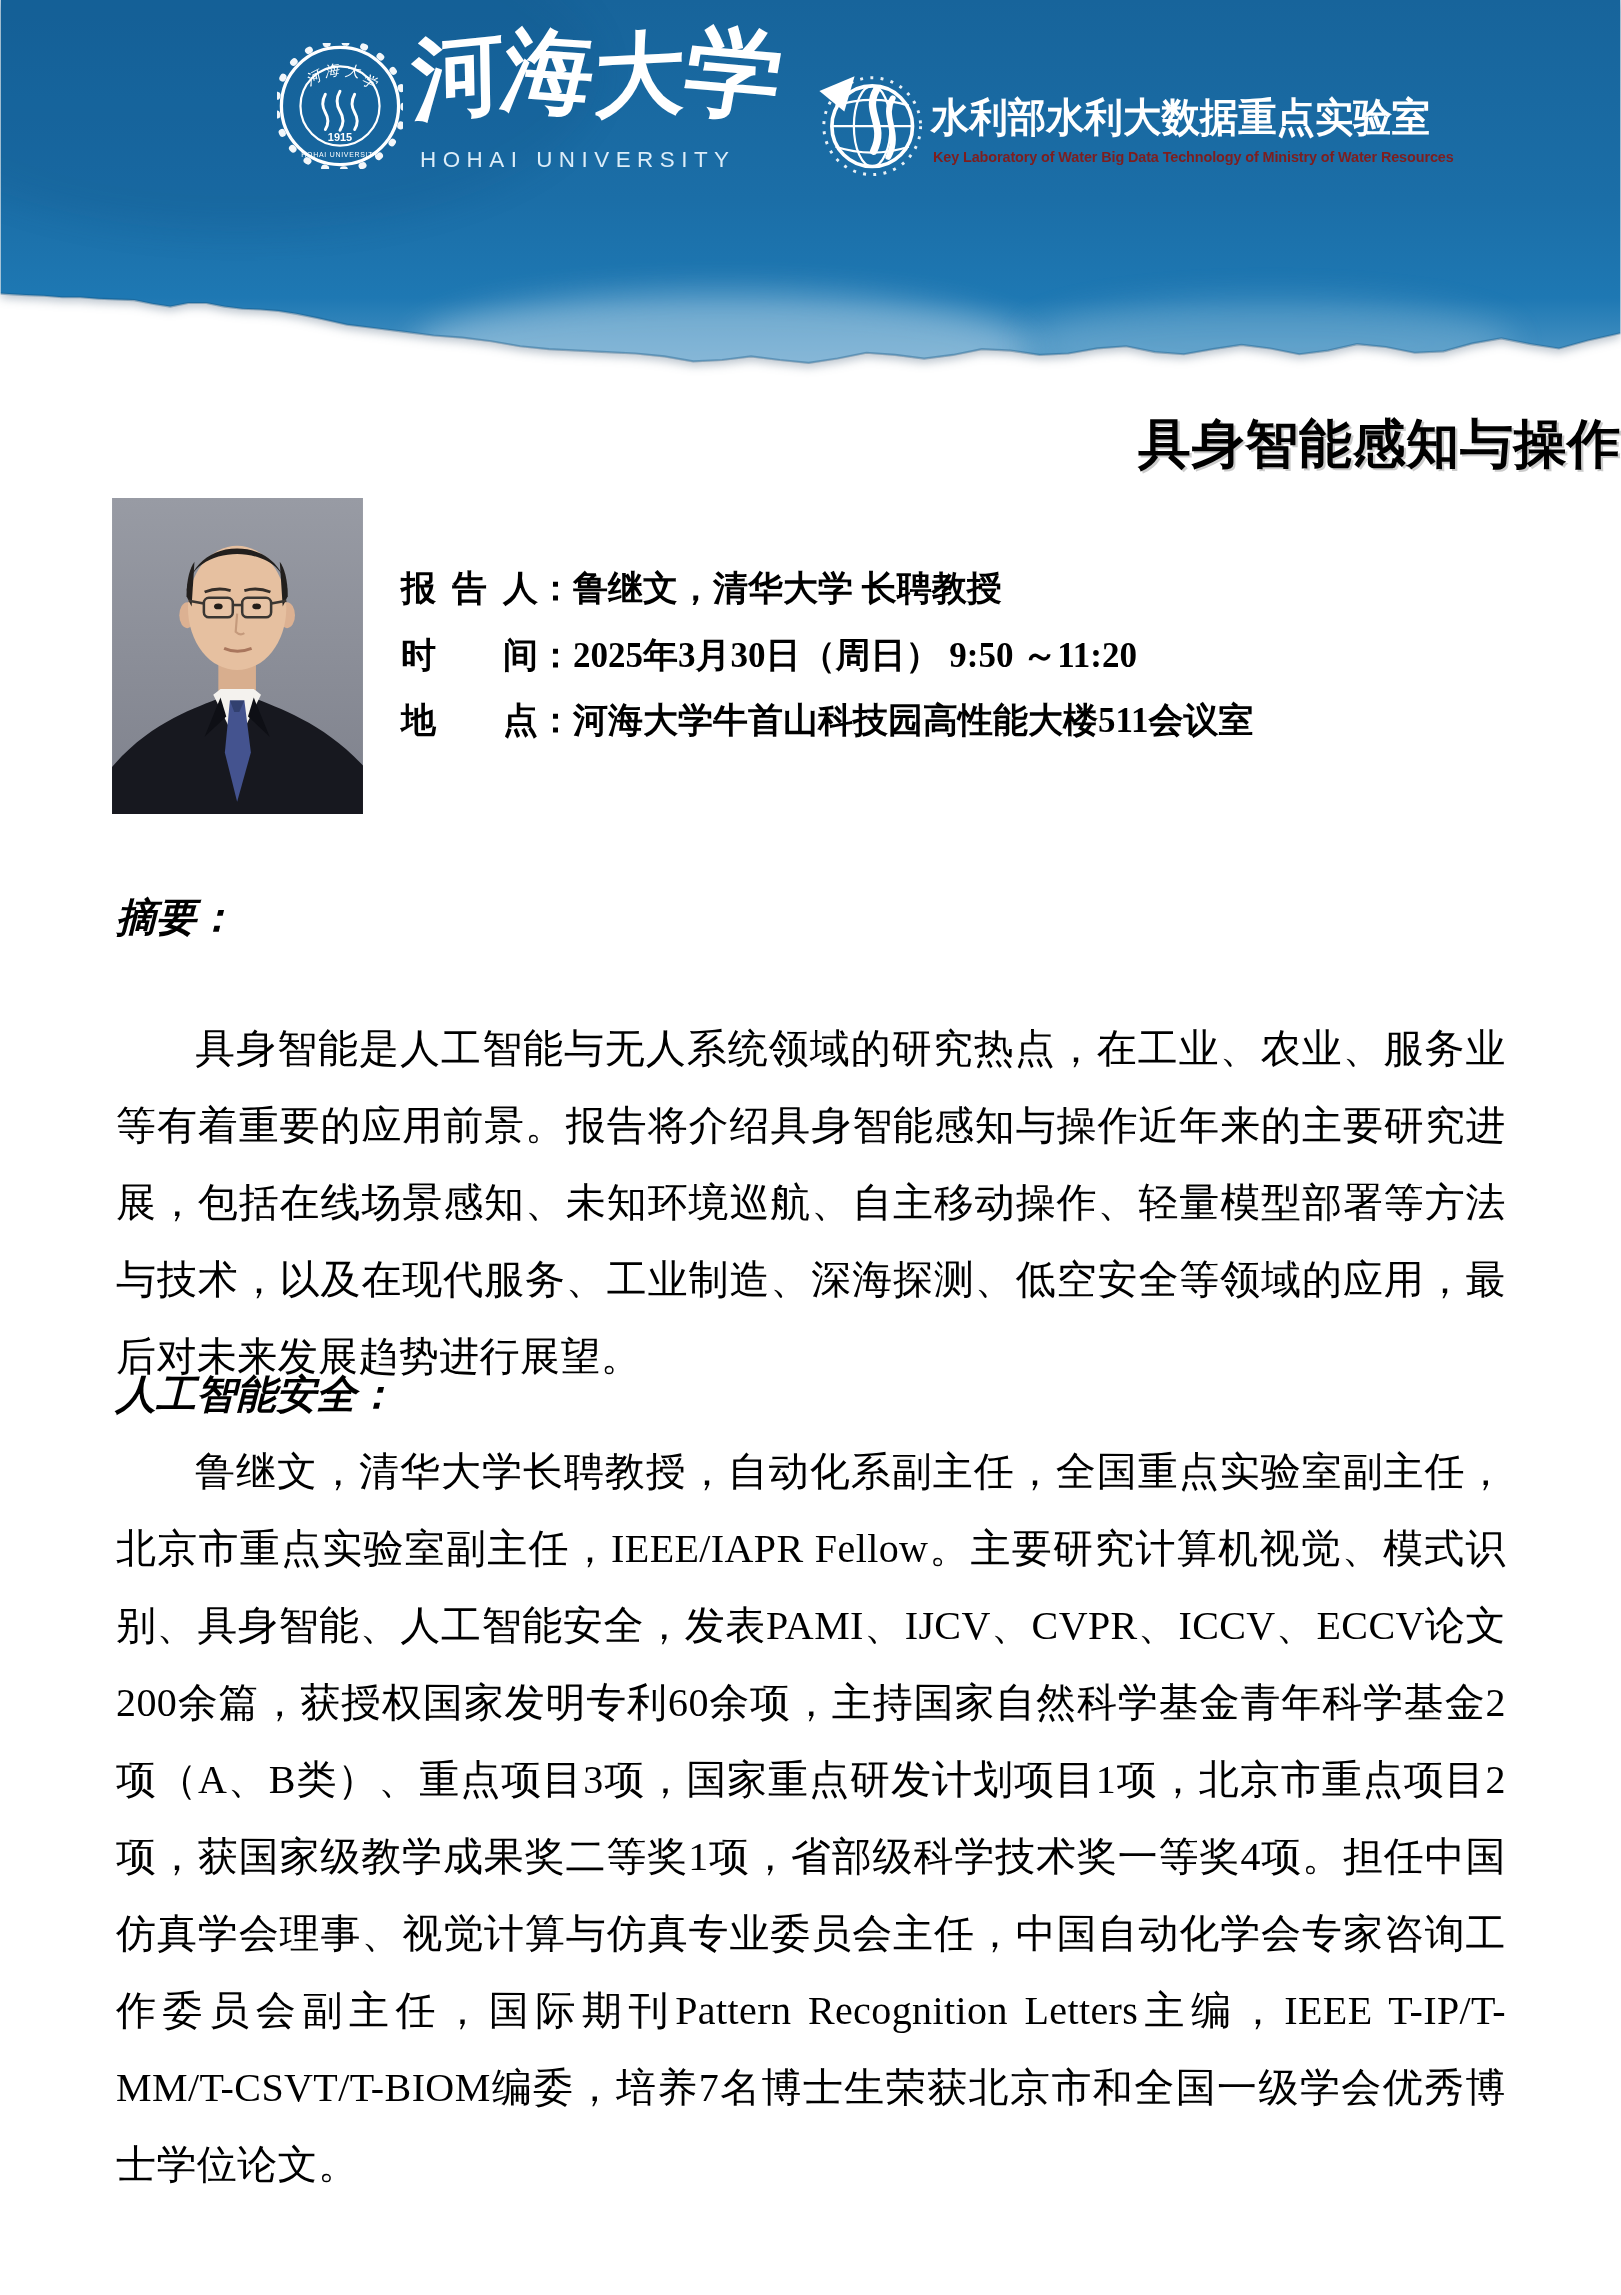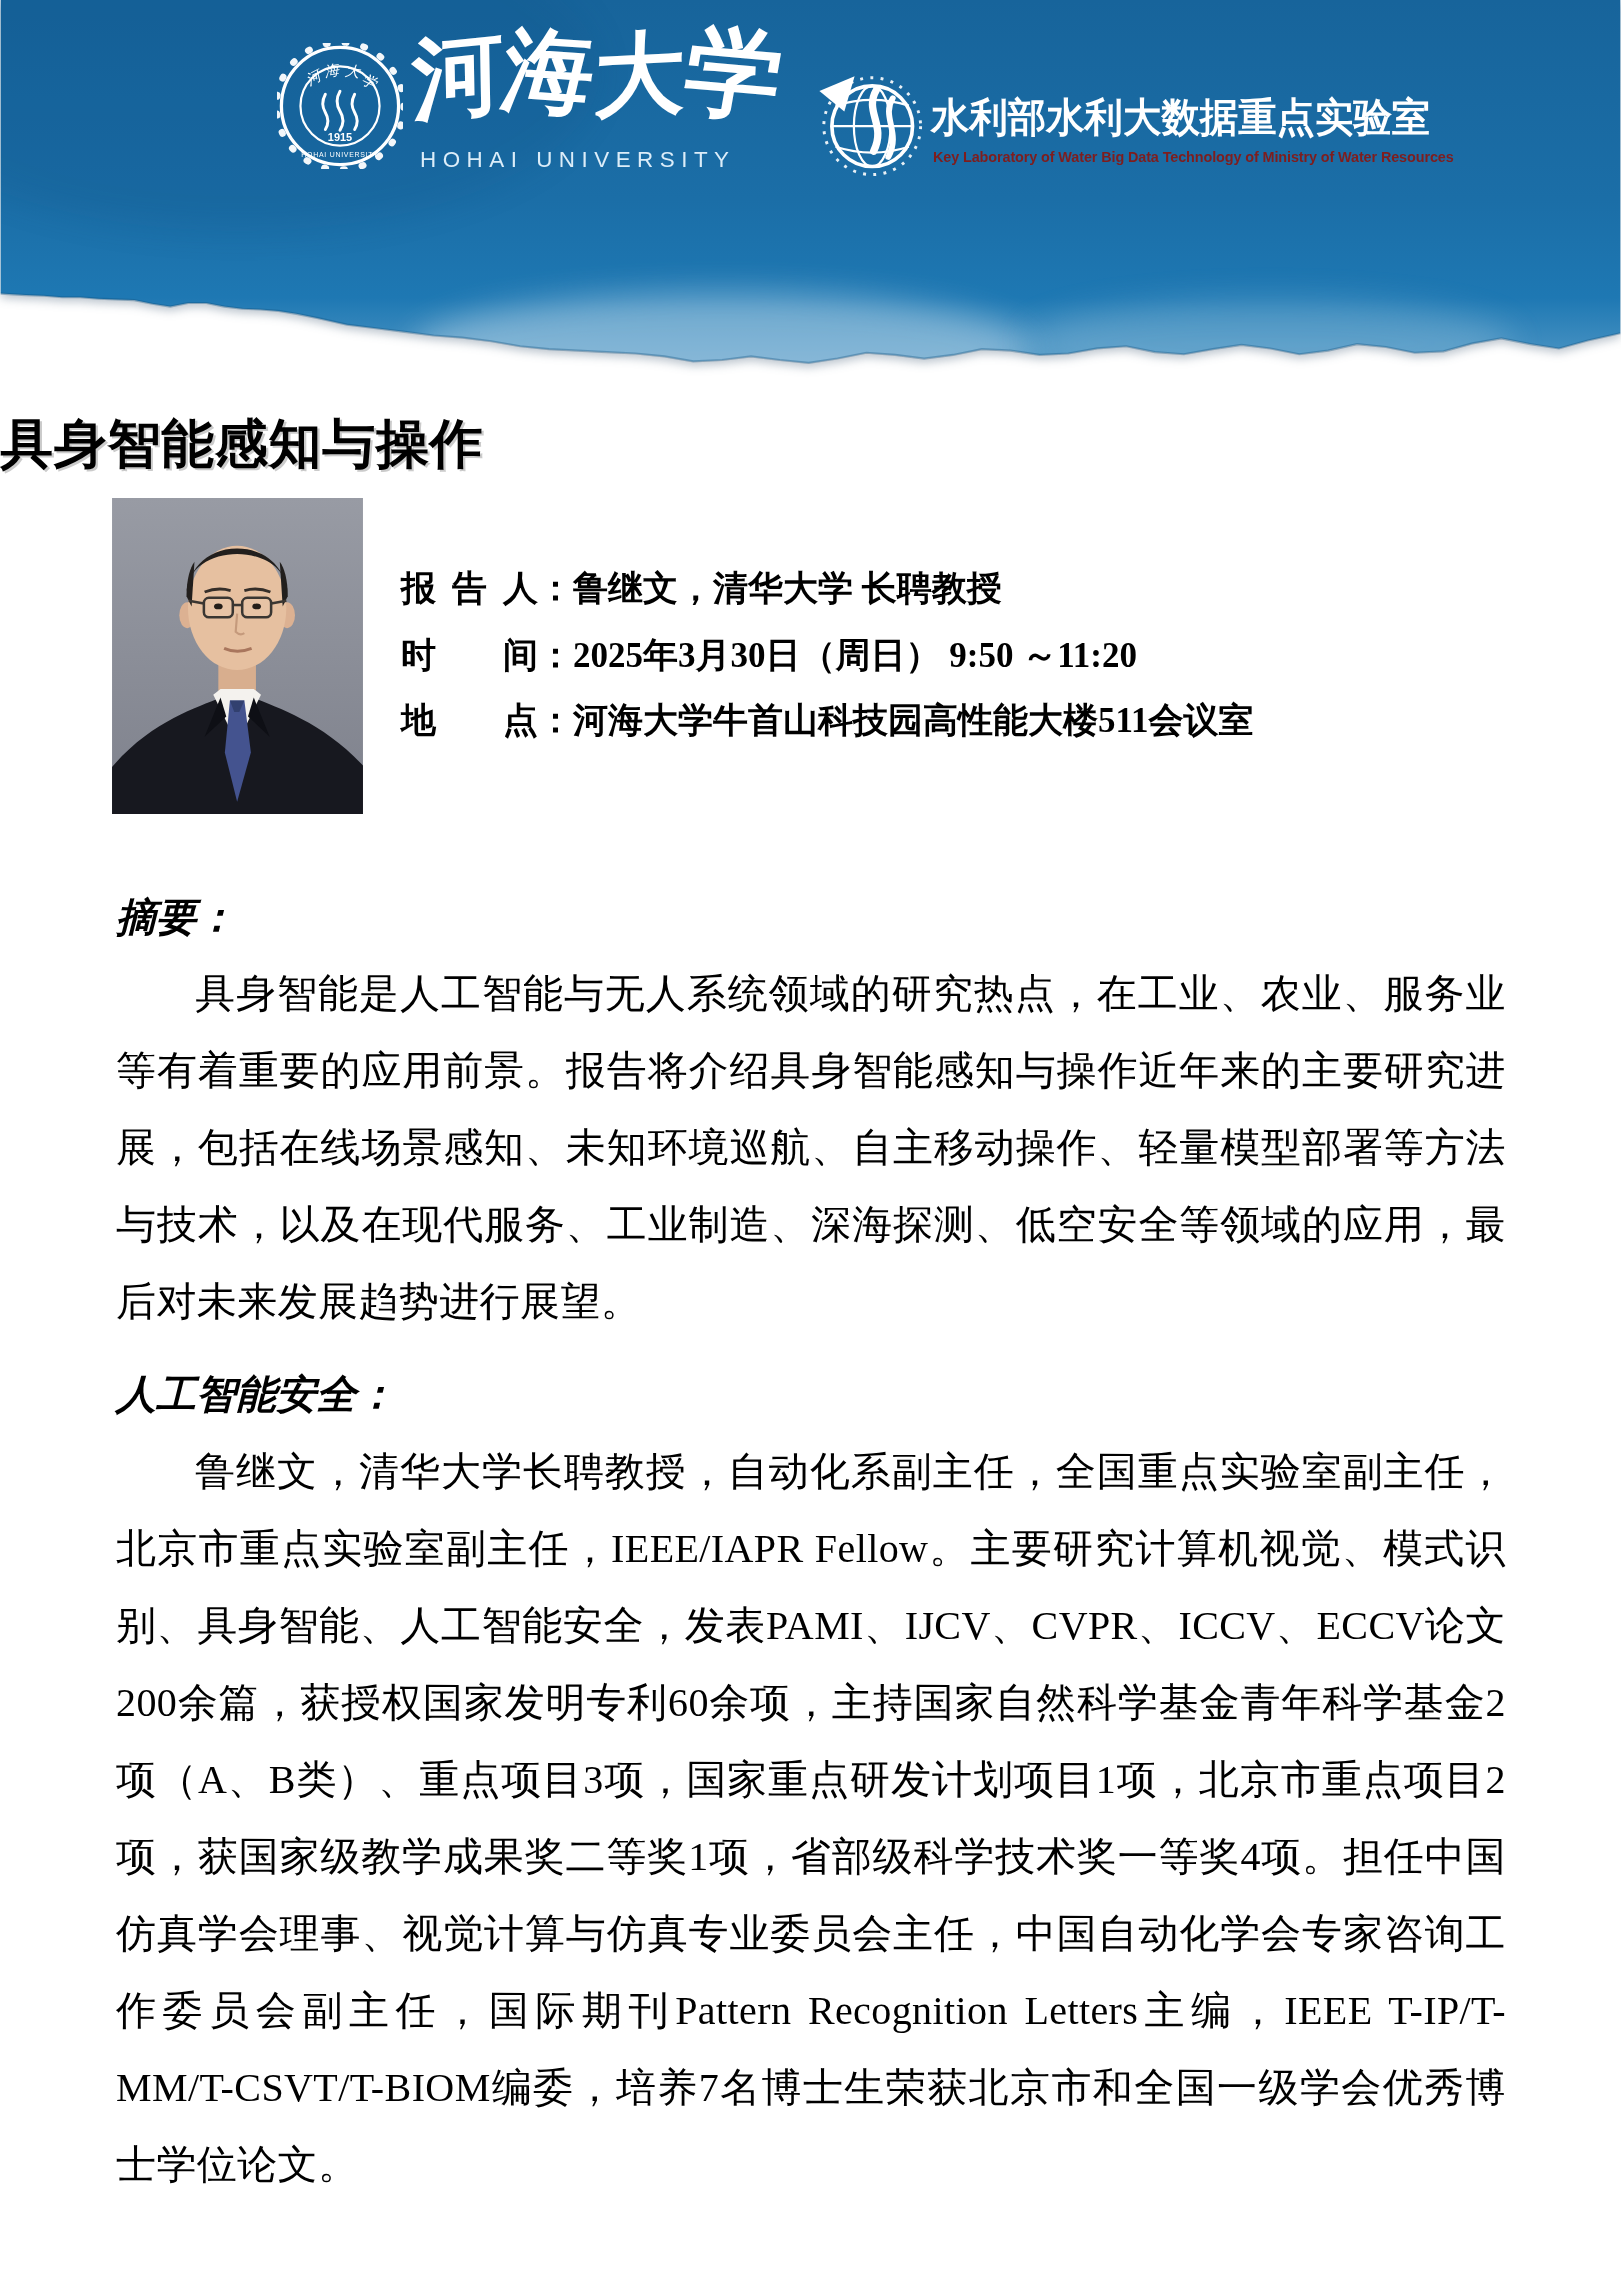--- a/index.html
+++ b/index.html
@@ -39,21 +39,21 @@
     .banner-title{background:linear-gradient(175deg,#f2dfa0 10%,#dcb762 45%,#c49a39 80%);
                   -webkit-background-clip:text;background-clip:text;color:transparent;text-shadow:none;}
   }
   .banner-title span{display:inline-block;}
   .banner-title span:nth-child(1){transform:rotate(-5deg);}
   .banner-title span:nth-child(2){transform:rotate(3deg) translateY(5.8px);}
   .banner-title span:nth-child(3){transform:rotate(-2deg);}
   .banner-title span:nth-child(4){transform:rotate(4deg) translateY(4.3px);}
 
   
-  .talk-title{position:absolute;left:0;top:409px;width:1621px;text-align:left;
+  .talk-title{position:absolute;left:0;top:409px;width:1621px;text-align:right;
               font-size:53px;font-weight:700;letter-spacing:0.7px;
               text-shadow:2.2px 2.2px 0 rgba(160,160,160,.55);}
 
   
   .photo{position:absolute;left:112px;top:498px;width:251px;height:316px;}
 
   
   .info-row{position:absolute;left:401px;height:43px;font-size:35px;font-weight:700;white-space:nowrap;line-height:1.1;}
   .info-label{display:inline-flex;justify-content:space-between;width:137px;vertical-align:top;}
   .info-colon{display:inline-block;vertical-align:top;}
@@ -223,19 +223,19 @@
       </span><span class="info-colon">：</span><span class="info-value">2025年3月30日（周日） 9:50 ～11:20</span>
   </div>
   <div class="info-row" style="top:702px">
     <span class="info-label">
         <span>地</span>
         <span>点</span>
       </span><span class="info-colon">：</span><span class="info-value">河海大学牛首山科技园高性能大楼511会议室</span>
   </div>
 
   <div class="sec-heading" style="top:894px">摘要：</div>
-  <div class="para" style="top:955px">具身智能是人工智能与无人系统领域的研究热点，在工业、农业、服务业等有着重要的应用前景。报告将介绍具身智能感知与操作近年来的主要研究进展，包括在线场景感知、未知环境巡航、自主移动操作、轻量模型部署等方法与技术，以及在现代服务、工业制造、深海探测、低空安全等领域的应用，最后对未来发展趋势进行展望。</div>
+  <div class="para" style="top:1010px">具身智能是人工智能与无人系统领域的研究热点，在工业、农业、服务业等有着重要的应用前景。报告将介绍具身智能感知与操作近年来的主要研究进展，包括在线场景感知、未知环境巡航、自主移动操作、轻量模型部署等方法与技术，以及在现代服务、工业制造、深海探测、低空安全等领域的应用，最后对未来发展趋势进行展望。</div>
 
   <div class="sec-heading" style="top:1371px">人工智能安全：</div>
   <div class="para" style="top:1433px">鲁继文，清华大学长聘教授，自动化系副主任，全国重点实验室副主任，北京市重点实验室副主任，IEEE/IAPR Fellow。主要研究计算机视觉、模式识别、具身智能、人工智能安全，发表PAMI、IJCV、CVPR、ICCV、ECCV论文200余篇，获授权国家发明专利60余项，主持国家自然科学基金青年科学基金2项（A、B类）、重点项目3项，国家重点研发计划项目1项，北京市重点项目2项，获国家级教学成果奖二等奖1项，省部级科学技术奖一等奖4项。担任中国仿真学会理事、视觉计算与仿真专业委员会主任，中国自动化学会专家咨询工作委员会副主任，国际期刊Pattern Recognition Letters主编，IEEE T-IP/T-MM/T-CSVT/T-BIOM编委，培养7名博士生荣获北京市和全国一级学会优秀博士学位论文。</div>
 
 </div>
 
 
 </body></html>

